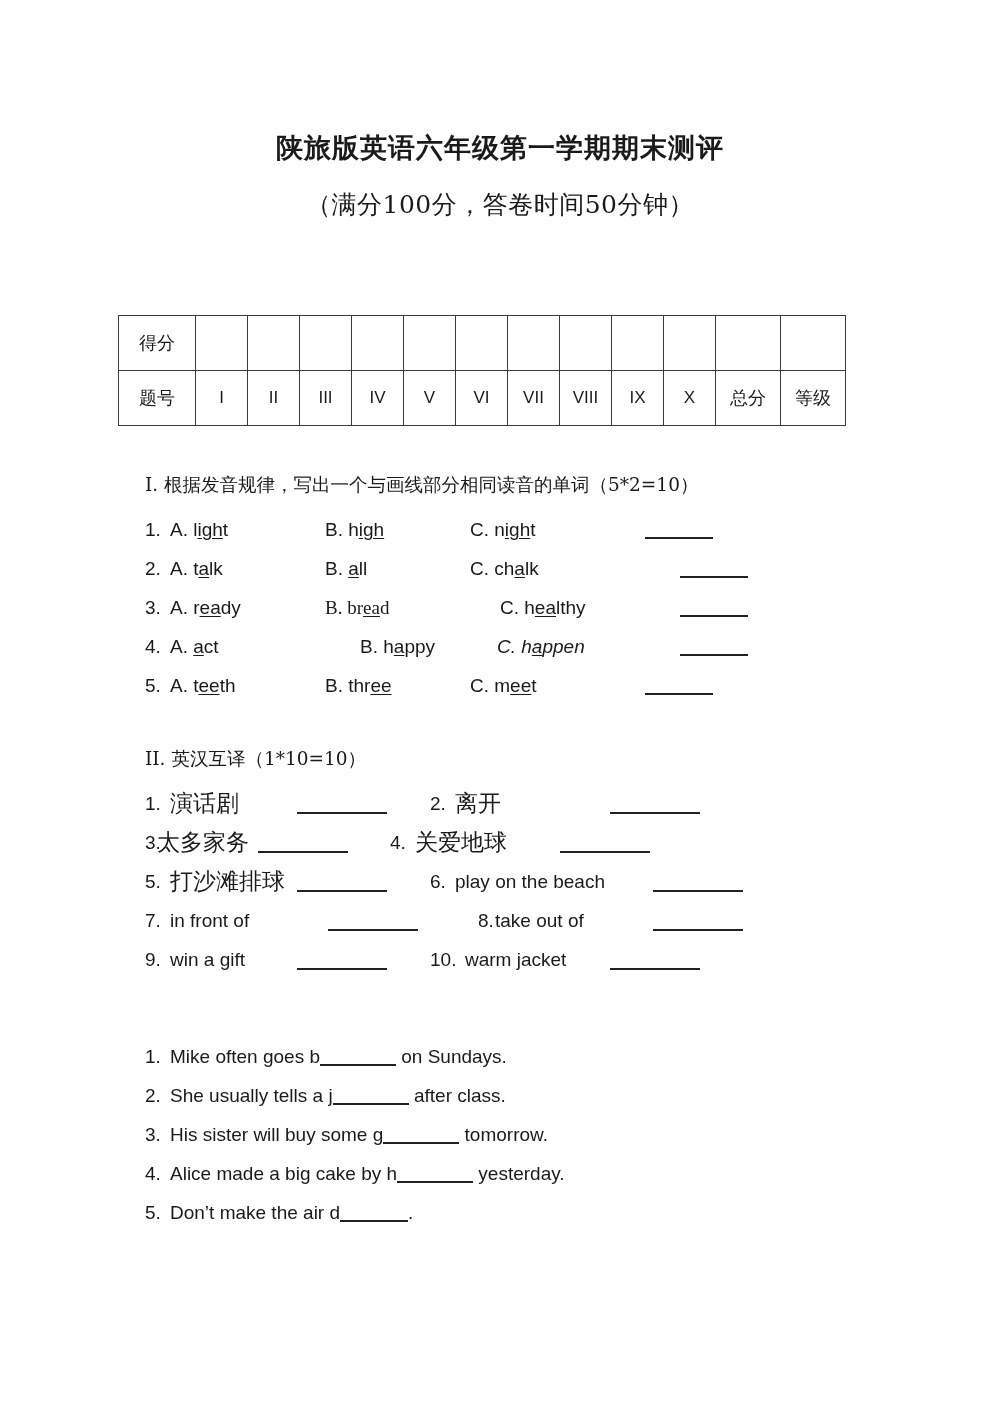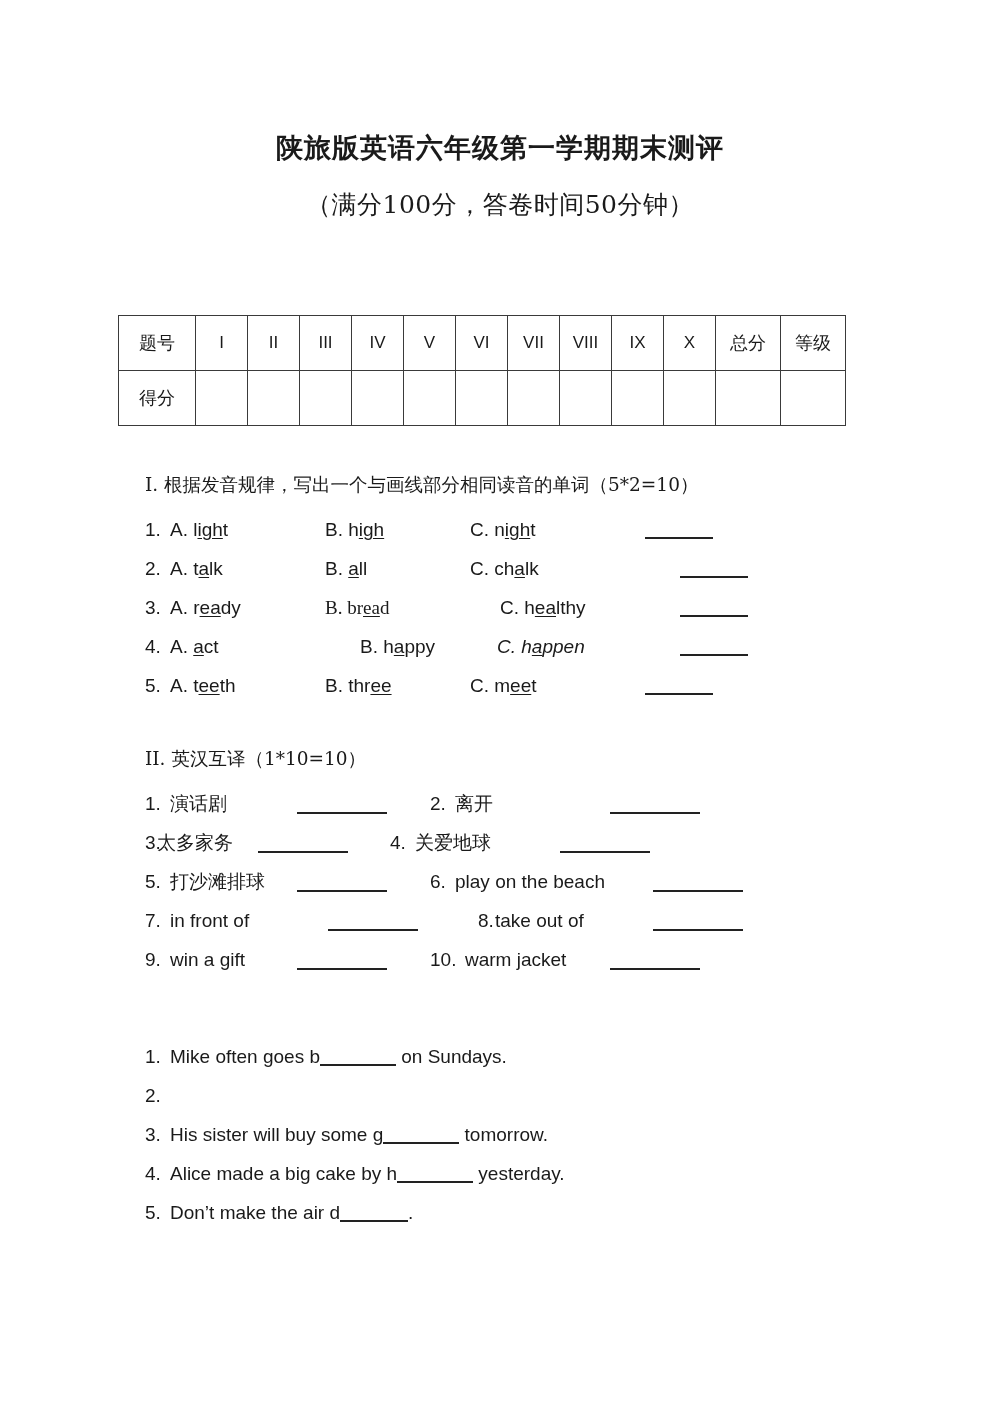--- a/index.html
+++ b/index.html
@@ -103,21 +103,21 @@
     position: absolute;
     top: 0;
     white-space: nowrap;
   }
   .u {
     text-decoration: underline;
     text-underline-offset: 2px;
   }
   .cjk {
     font-family: "DejaVu Serif", "Liberation Serif", serif;
-    font-size: 19px;
+    font-size: 23px;
   }
 
   
   .blank {
     position: absolute;
     border-bottom: 2.2px solid #222;
     height: 0;
   }
 
   
@@ -134,49 +134,49 @@
 
   <div class="title-block">
     <div class="doc-title">陕旅版英语六年级第一学期期末测评</div>
     <div class="doc-subtitle">（满分100分，答卷时间50分钟）</div>
   </div>
 
   <div class="score-table-wrap">
     <table class="score-table">
       <tbody>
           <tr>
+        <td class="hdr-label">得分</td>
+        <td class="num-col"></td>
+        <td class="num-col"></td>
+        <td class="num-col"></td>
+        <td class="num-col"></td>
+        <td class="num-col"></td>
+        <td class="num-col"></td>
+        <td class="num-col"></td>
+        <td class="num-col"></td>
+        <td class="num-col"></td>
+        <td class="num-col"></td>
+        <td class="wide-col"></td>
+        <td class="wide-col"></td>
+      </tr>
+      <tr>
         <td class="hdr-label">题号</td>
         <td class="num-col">I</td>
         <td class="num-col">II</td>
         <td class="num-col">III</td>
         <td class="num-col">IV</td>
         <td class="num-col">V</td>
         <td class="num-col">VI</td>
         <td class="num-col">VII</td>
         <td class="num-col">VIII</td>
         <td class="num-col">IX</td>
         <td class="num-col">X</td>
         <td class="wide-col">总分</td>
         <td class="wide-col">等级</td>
       </tr>
-      <tr>
-        <td class="hdr-label">得分</td>
-        <td class="num-col"></td>
-        <td class="num-col"></td>
-        <td class="num-col"></td>
-        <td class="num-col"></td>
-        <td class="num-col"></td>
-        <td class="num-col"></td>
-        <td class="num-col"></td>
-        <td class="num-col"></td>
-        <td class="num-col"></td>
-        <td class="num-col"></td>
-        <td class="wide-col"></td>
-        <td class="wide-col"></td>
-      </tr>
     </tbody>
       </table>
   </div>
 
   <div class="section" style="top:474px;">
     <div class="section-heading">I. 根据发音规律，写出一个与画线部分相同读音的单词（5*2=10）</div>
 
     <div class="q-row" style="margin-top:14px;">
       <span class="q-cell" style="left:0;">1.</span>
       <span class="q-cell" style="left:25px;"><span>A.</span> <span>l</span><span class="u">igh</span><span>t</span></span>
@@ -269,20 +269,21 @@
 
   <div class="section" style="top:1023px;">
 
     <div class="q-row" style="margin-top:14px;">
       <span class="q-cell" style="left:0;">1.</span>
       <span class="q-cell" style="left:25px;"><span>Mike often goes b</span><span class="inline-blank" style="width:76px;"></span><span> on Sundays.</span></span>
     </div>
 
     <div class="q-row">
       <span class="q-cell" style="left:0;">2.</span>
+      <span class="q-cell" style="left:25px;"><span>She usually tells a j</span><span class="inline-blank" style="width:76px;"></span><span> after class.</span></span>
     </div>
 
     <div class="q-row">
       <span class="q-cell" style="left:0;">3.</span>
       <span class="q-cell" style="left:25px;"><span>His sister will buy some g</span><span class="inline-blank" style="width:76px;"></span><span> tomorrow.</span></span>
     </div>
 
     <div class="q-row">
       <span class="q-cell" style="left:0;">4.</span>
       <span class="q-cell" style="left:25px;"><span>Alice made a big cake by h</span><span class="inline-blank" style="width:76px;"></span><span> yesterday.</span></span>

